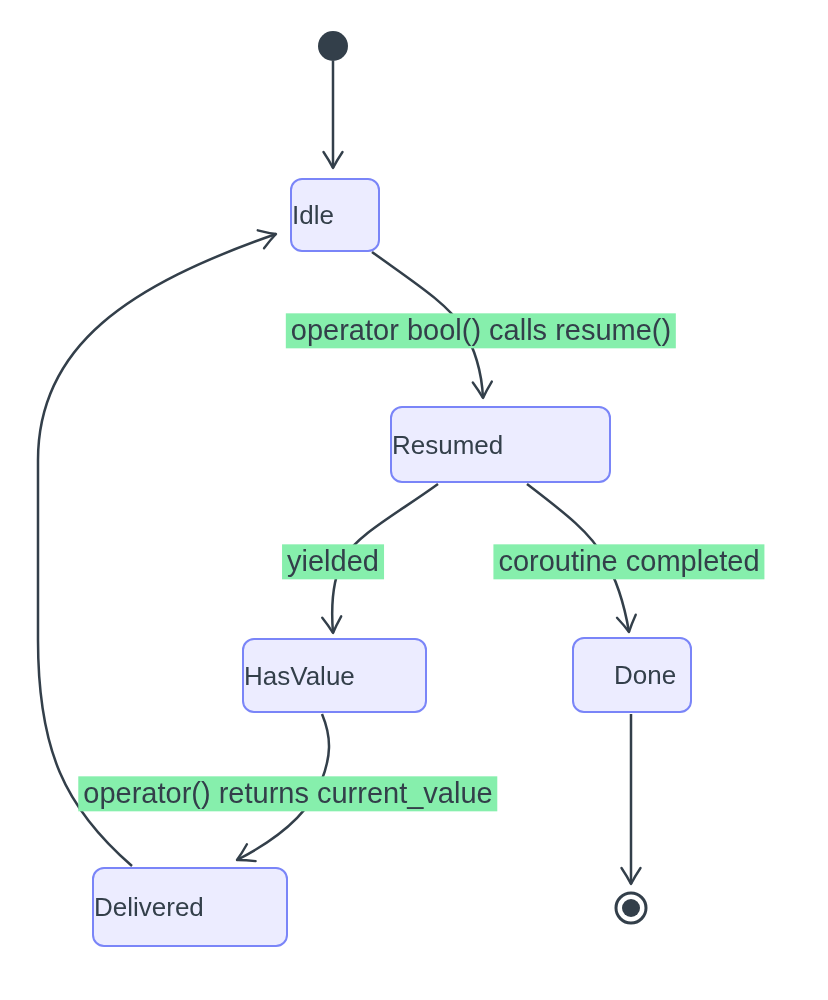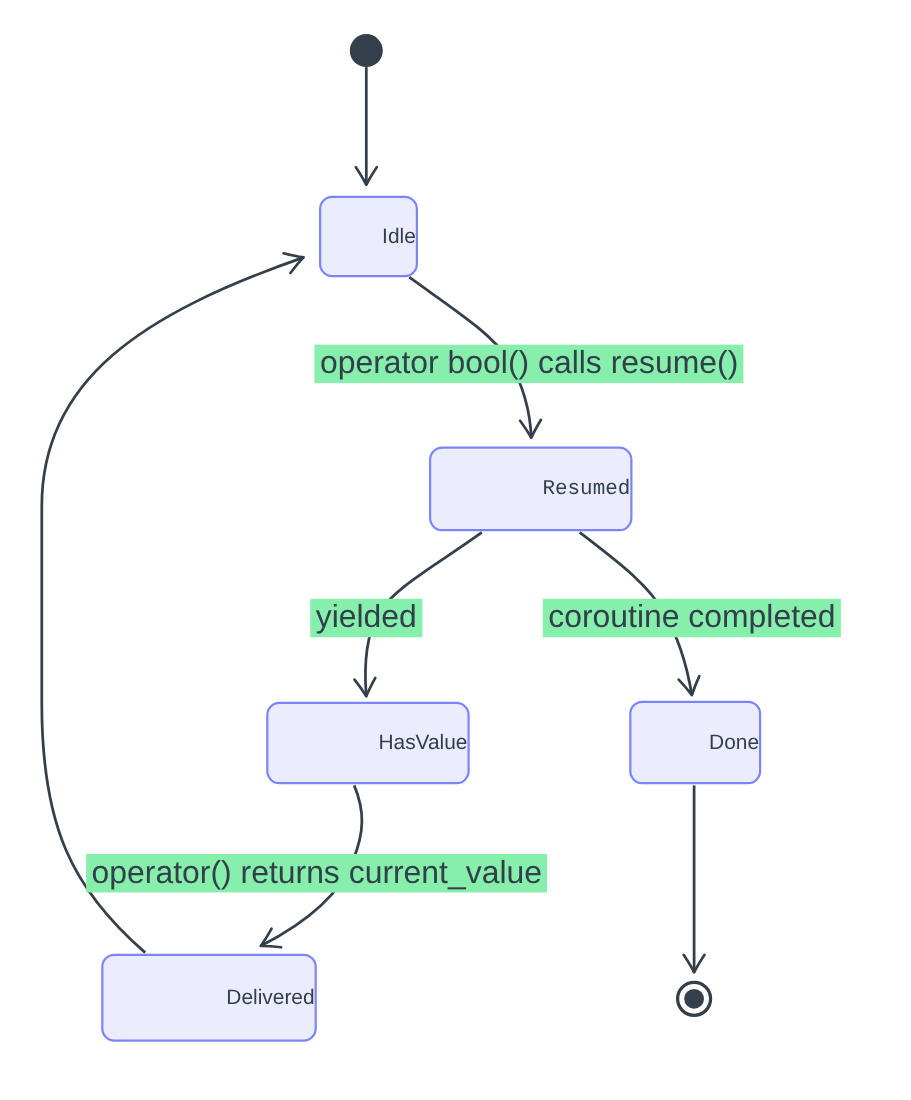--- a/index.html
+++ b/index.html
@@ -23,40 +23,40 @@
     height: 1000px;
   }
   .state-node {
     position: absolute;
     box-sizing: border-box;
     background: #ececff;
     border: 2px solid #7a85f8;
     border-radius: 12px;
     display: flex;
     align-items: center;
-    justify-content: flex-end;
+    justify-content: flex-start;
     color: #333f4a;
-    font-size: 19px;
+    font-size: 26px;
     line-height: 1;
     white-space: nowrap;
   }
   .edge-label {
     position: absolute;
     transform: translate(-50%, -50%);
     background: #86efac;
     color: #333f4a;
     font-size: 29px;
     line-height: 1.15;
     padding: 1px 5px;
     white-space: nowrap;
   }
   .node-idle      { left: 290px; top: 178px; width: 90px;  height: 74px; }
-  .node-resumed   { left: 390px; top: 406px; width: 185px; height: 77px; font-family: Liberation Mono, monospace; }
+  .node-resumed   { left: 390px; top: 406px; width: 221px; height: 77px; }
   .node-hasvalue  { left: 242px; top: 638px; width: 185px; height: 75px; }
-  .node-done      { left: 572px; top: 637px; width: 120px; height: 76px; }
+  .node-done      { left: 572px; top: 637px; width: 120px; height: 76px; padding-left: 40px; }
   .node-delivered { left: 92px;  top: 867px; width: 196px; height: 80px; }
   .label-op-bool    { left: 481px; top: 331px; }
   .label-yielded    { left: 333px; top: 562px; }
   .label-coroutine  { left: 629px; top: 562px; }
   .label-op-returns { left: 288px; top: 794px; }
 </style>
 </head>
 <body>
 
 <div class="canvas">

